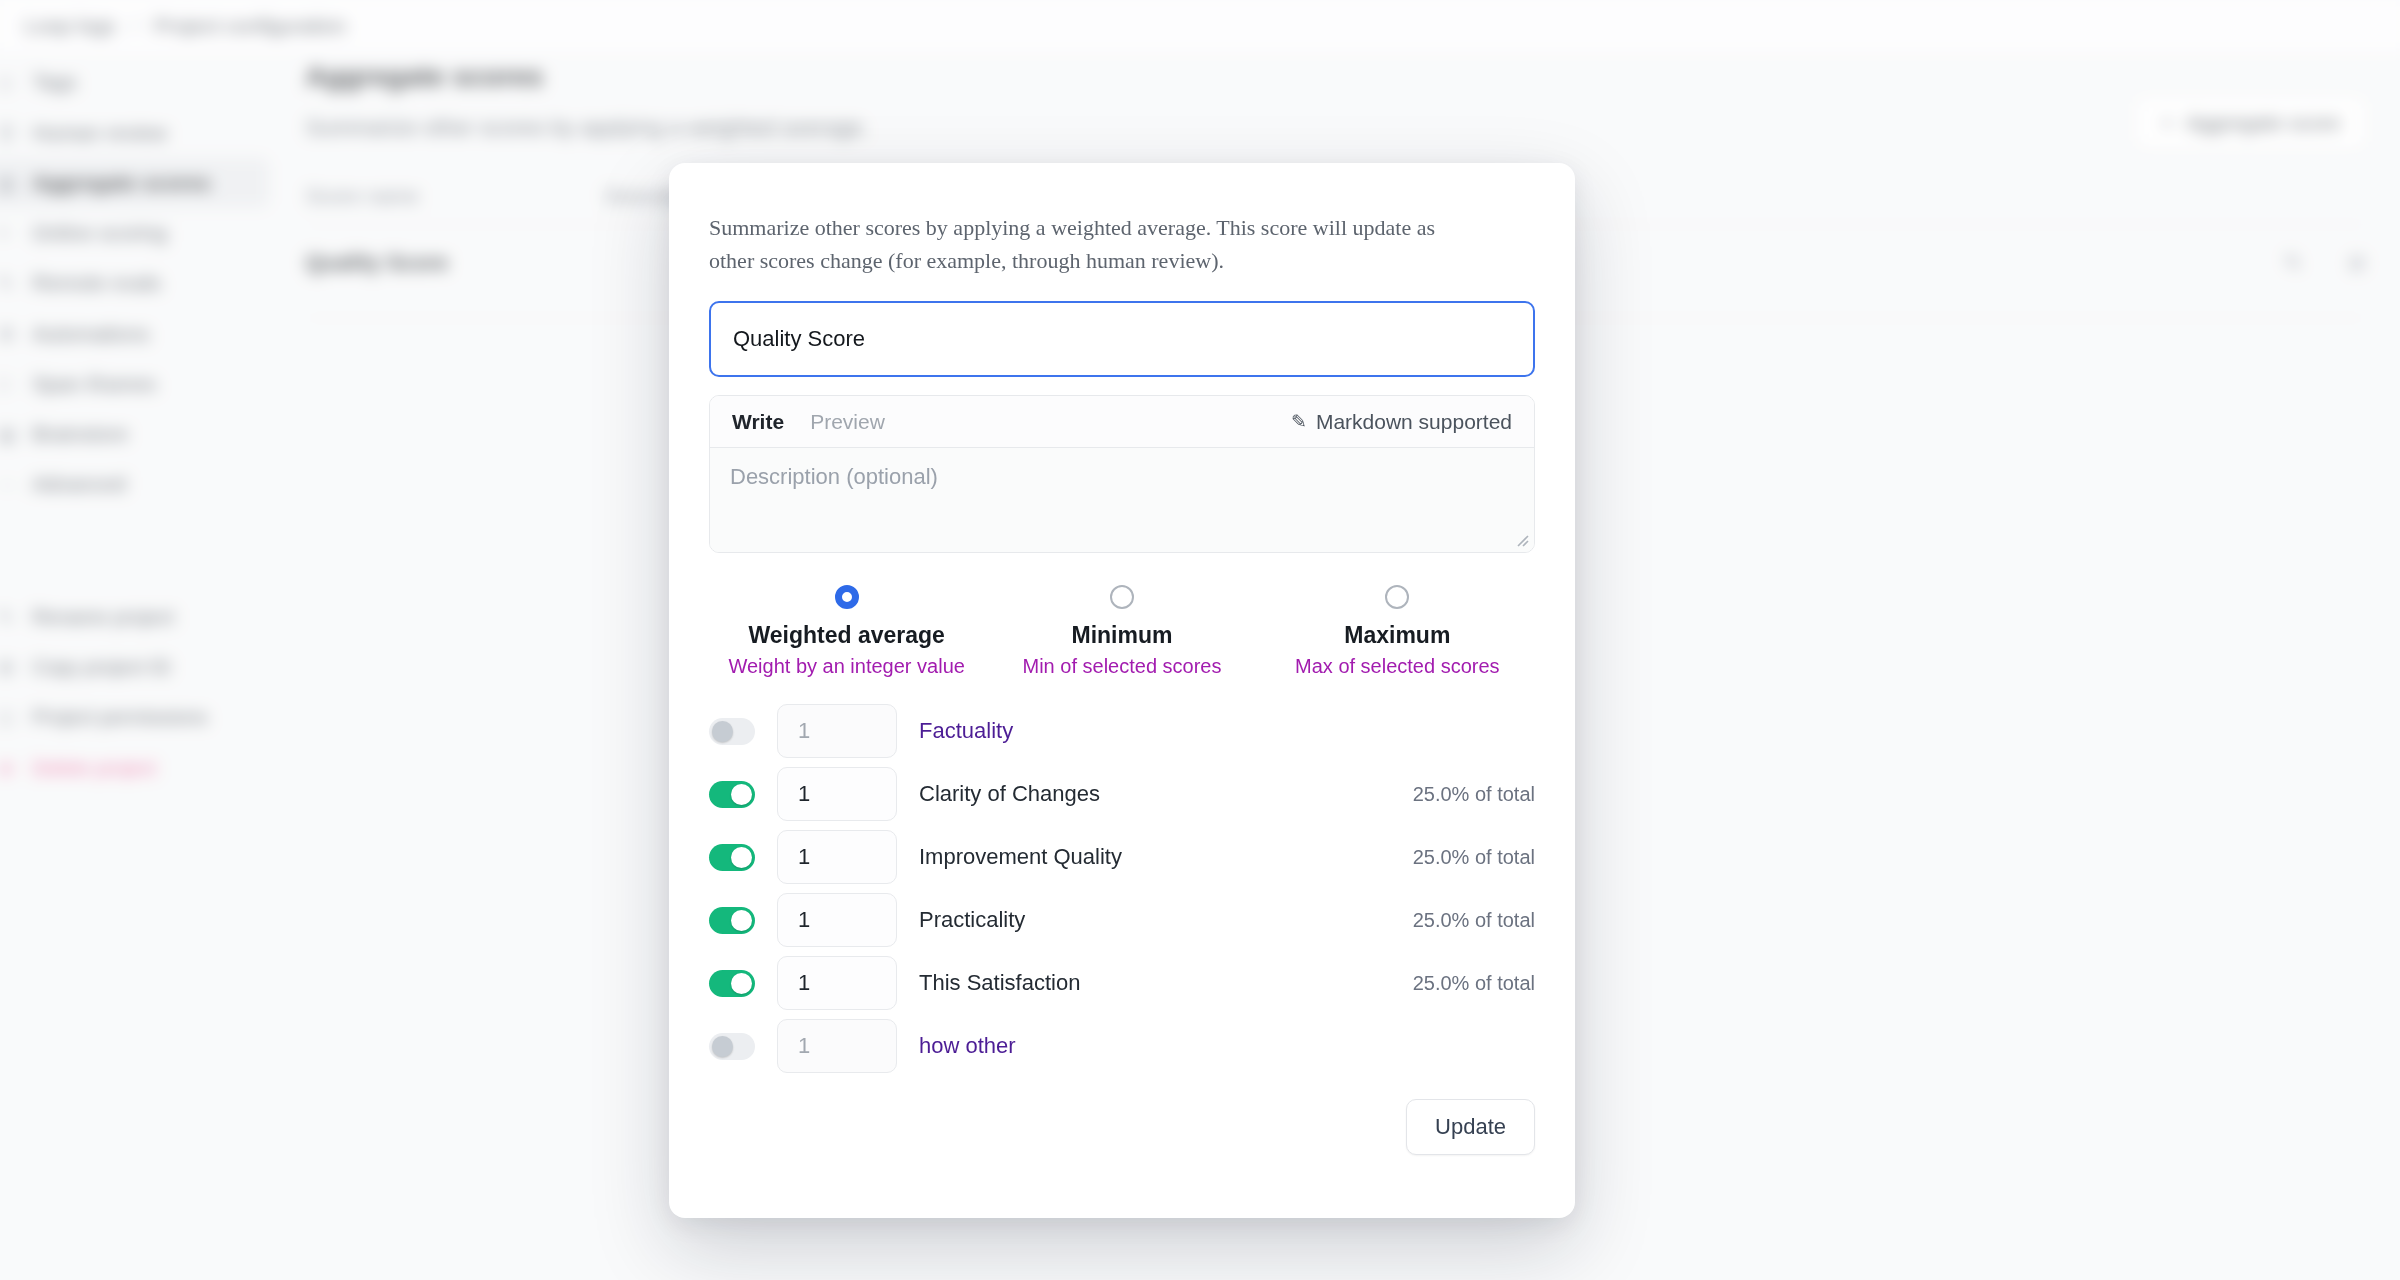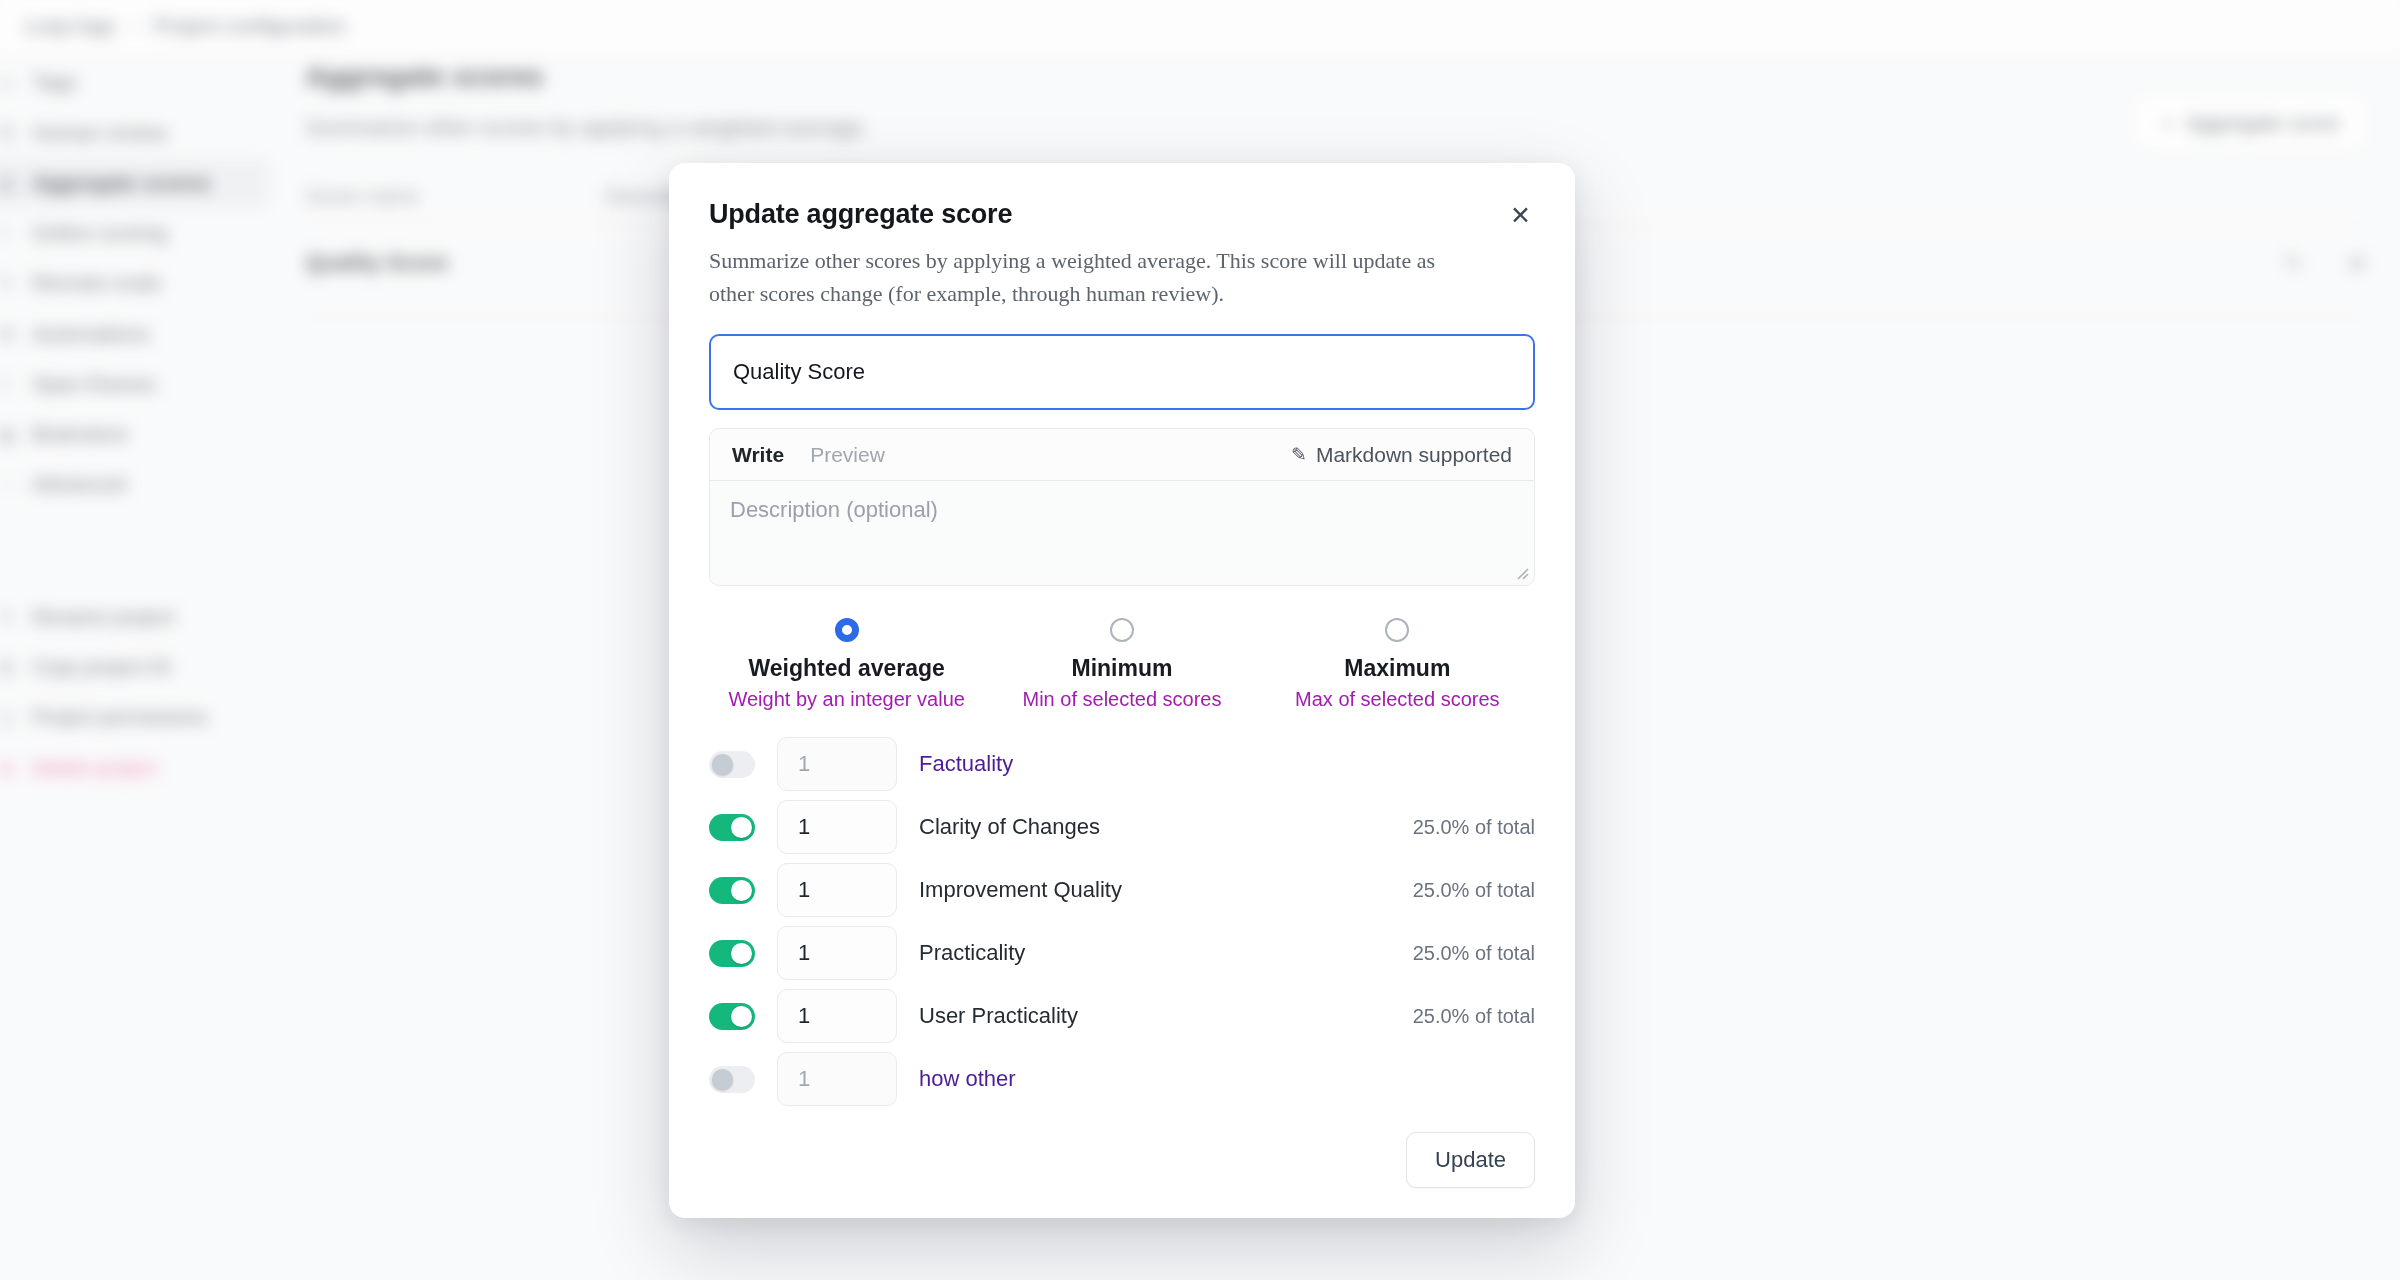--- a/index.html
+++ b/index.html
@@ -167,24 +167,20 @@
         <span>✎</span>
         <span>⊘</span>
       </span>
     </div>
     <div class="bg-divider"></div>
   </main>
 </div>
 <div class="veil"></div>
 
 <section class="modal">
-  <div class="m-head">
-    <h1 class="m-title">Update aggregate score</h1>
-    <span class="close-btn">✕</span>
-  </div>
   <p class="m-desc">Summarize other scores by applying a weighted average. This score will update as other scores change (for example, through human review).</p>
 
   <input class="name-input" type="text" value="Quality Score" style="">
 
   <div class="editor">
     <div class="ed-head">
       <span class="tab active">Write</span>
       <span class="tab idle">Preview</span>
       <span class="md-note">
         <span class="md-pen">✎</span>
@@ -248,21 +244,21 @@
         </span>
         <input class="weight" type="text" value="1" style="">
         <span class="rlabel">Practicality</span>
         <span class="rshare">25.0% of total</span>
       </div>
       <div class="srow">
         <span class="toggle on">
           <span class="knob"></span>
         </span>
         <input class="weight" type="text" value="1" style="">
-        <span class="rlabel">User Practicality</span>
+        <span class="rlabel">This Satisfaction</span>
         <span class="rshare">25.0% of total</span>
       </div>
       <div class="srow">
         <span class="toggle off">
           <span class="knob"></span>
         </span>
         <input class="weight" type="text" value="1" disabled="" style="">
         <span class="rlabel dim">how other</span>
         <span class="rshare"></span>
       </div>

